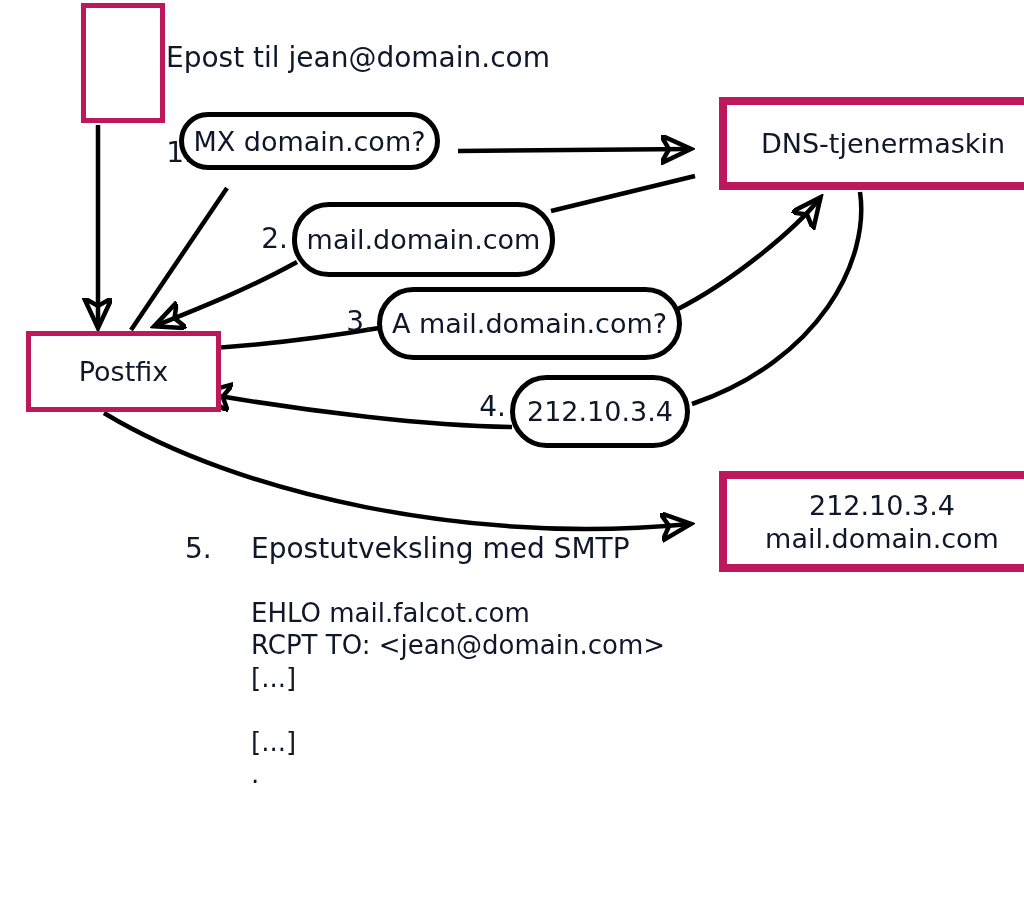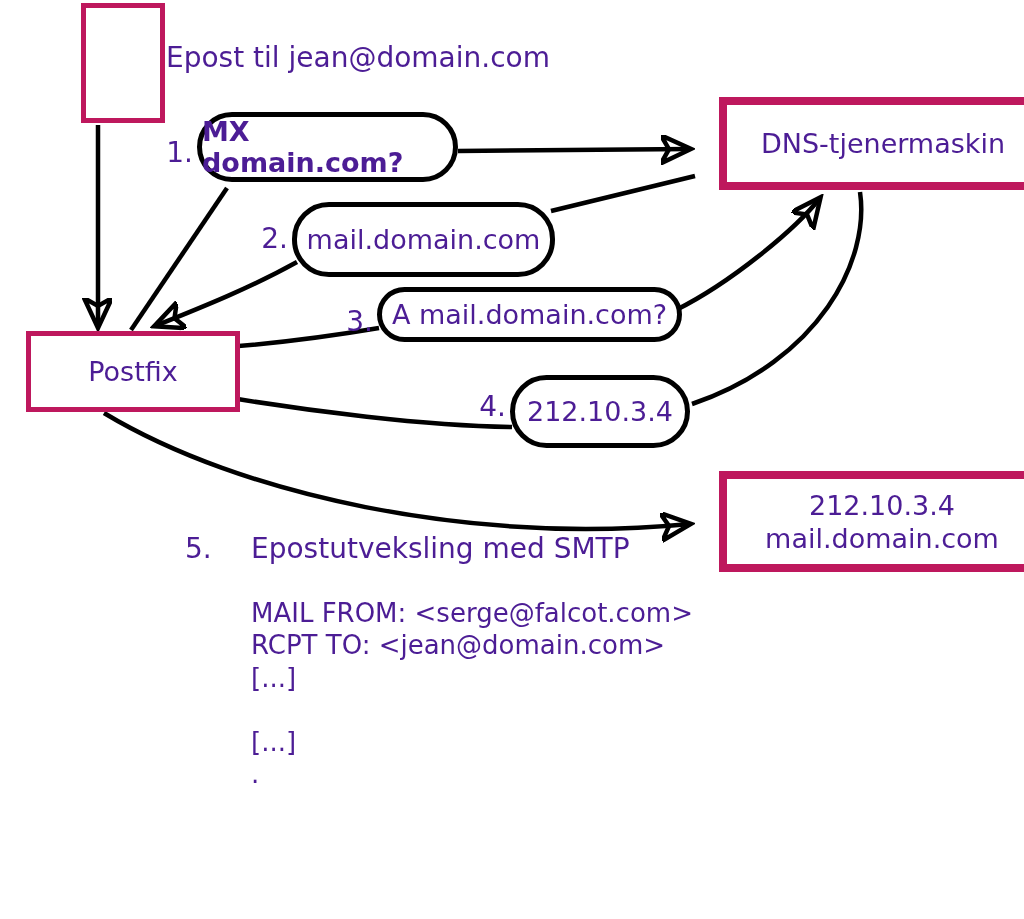--- a/index.html
+++ b/index.html
@@ -6,21 +6,21 @@
     margin: 0;
     padding: 0;
     background: #ffffff;
   }
   .stage {
     position: relative;
     width: 1024px;
     height: 919px;
     background: #ffffff;
     font-family: "DejaVu Sans", "Liberation Sans", sans-serif;
-    color: #4c1d95;
+    color: #0f172a;
     overflow: hidden;
   }
   .connectors {
     position: absolute;
     left: 0;
     top: 0;
     width: 1024px;
     height: 919px;
   }
   .connectors path {
@@ -51,44 +51,44 @@
   .box.dns {
     left: 695px;
     top: 97px;
     width: 328px;
     height: 93px;
   }
   .box.postfix {
     border-width: 5px;
     left: 2px;
     top: 331px;
-    width: 214px;
+    width: 195px;
     height: 81px;
   }
   .box.mailserver {
     left: 695px;
     top: 471px;
     width: 326px;
     height: 101px;
     flex-direction: column;
   }
   .pill {
     position: absolute;
     box-sizing: border-box;
     border: 5px solid #000000;
     background: #ffffff;
     border-radius: 37px;
     display: flex;
     align-items: center;
     justify-content: center;
     font-size: 27px;
   }
-  .pill.p1 { left: 197px; top: 112px; width: 261px; height: 70px; font-weight: bold; }
+  .pill.p1 { left: 179px; top: 112px; width: 261px; height: 58px; }
   .pill.p2 { left: 292px; top: 202px; width: 263px; height: 75px; }
-  .pill.p3 { left: 377px; top: 287px; width: 305px; height: 55px; }
+  .pill.p3 { left: 377px; top: 287px; width: 305px; height: 73px; }
   .pill.p4 { left: 510px; top: 375px; width: 180px; height: 73px; }
   .stepnum {
     position: absolute;
     width: 45px;
     text-align: right;
     font-size: 28px;
     line-height: 32px;
   }
   .stepnum.n1 { left: 148px; top: 137px; }
   .stepnum.n2 { left: 243px; top: 223px; }
@@ -187,21 +187,21 @@
 
   <div class="box mailserver">
     <span>212.10.3.4</span>
     <span>mail.domain.com</span>
   </div>
 
   <div class="step5-num">5.</div>
   <div class="step5-label">Epostutveksling med SMTP</div>
 
   <div class="smtp">
-    <div class="smtp-line">MAIL FROM: &lt;serge@falcot.com&gt;</div>
+    <div class="smtp-line">EHLO mail.falcot.com</div>
     <div class="smtp-line">RCPT TO: &lt;jean@domain.com&gt;</div>
     <div class="smtp-line">[...]</div>
     <div class="smtp-line"></div>
     <div class="smtp-line">[...]</div>
     <div class="smtp-line">.</div>
   </div>
 
 </div>
 
 </body></html>

